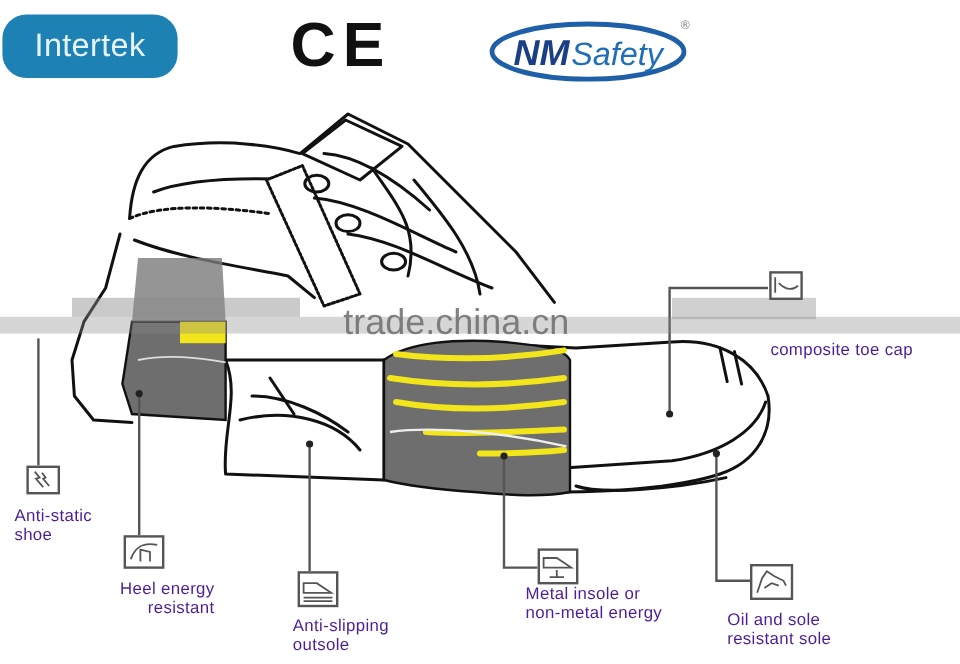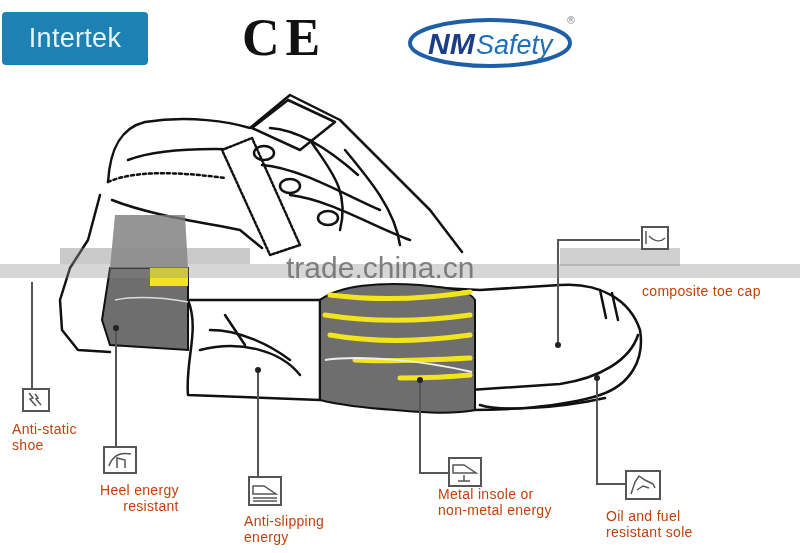--- a/index.html
+++ b/index.html
@@ -1,25 +1,25 @@
 <!DOCTYPE html>
 <html><head>
 <meta charset="utf-8">
 <style>
   html, body { margin: 0; padding: 0; background: #ffffff; }
   body { width: 800px; height: 553px; position: relative; overflow: hidden;
          font-family: "Liberation Sans", "DejaVu Sans", sans-serif; }
   .abs { position: absolute; }
   .intertek { left: 2px; top: 12px; width: 146px; height: 53px; background: #1d81b4;
-              border-radius: 4px; color: #e8f4fb; font-size: 27px; line-height: 53px;
+              border-radius: 20px; color: #e8f4fb; font-size: 27px; line-height: 53px;
               text-align: center; letter-spacing: 0.3px; }
   .ce { left: 242px; top: 8px; font-size: 52px; font-weight: bold; color: #111;
-        letter-spacing: 6px; line-height: 60px; font-family: Liberation Serif, serif; }
+        letter-spacing: 6px; line-height: 60px; font-family: Liberation Sans, sans-serif; }
   .nm { left: 406px; top: 12px; width: 174px; height: 58px; }
-  .label { color: #c2410c; font-size: 14px; line-height: 16px; letter-spacing: 0.3px; }
+  .label { color: #4c1d95; font-size: 14px; line-height: 16px; letter-spacing: 0.3px; }
   .icon-box { width: 28px; height: 24px; border: 2px solid #555; background: #fff; box-sizing: border-box; }
   .watermark { left: 0; top: 248px; width: 800px; height: 36px; }
 </style>
 </head>
 <body>
 
 <div class="abs intertek">Intertek</div>
 <div class="abs ce">CE</div>
 <div class="abs nm">
   <svg width="174" height="58" viewBox="0 0 174 58">
@@ -133,34 +133,34 @@
   <div>resistant</div>
 </div>
 
 <div class="abs icon-box" style="left:248px;top:476px;width:34px;height:30px;">
   <svg width="30" height="26" viewBox="0 0 30 26">
       <path d="M3 8 L14 8 L26 16 L3 16 Z M3 20 L27 20 M3 23 L27 23" stroke="#555" stroke-width="1.5" fill="none"></path>
     </svg>
 </div>
 <div class="abs label" style="left:244px;top:513px;">
   <div>Anti-slipping</div>
-  <div>energy</div>
+  <div>outsole</div>
 </div>
 
 <div class="abs icon-box" style="left:448px;top:457px;width:34px;height:30px;">
   <svg width="30" height="26" viewBox="0 0 30 26">
       <path d="M3 6 L14 6 L26 14 L3 14 Z M14 16 L14 22 M8 22 L20 22" stroke="#555" stroke-width="1.5" fill="none"></path>
     </svg>
 </div>
 <div class="abs label" style="left:438px;top:486px;">
   <div>Metal insole or</div>
   <div>non-metal energy</div>
 </div>
 
 <div class="abs icon-box" style="left:625px;top:470px;width:36px;height:30px;">
   <svg width="32" height="26" viewBox="0 0 32 26">
       <path d="M4 22 L8 10 L12 4 L18 8 L26 12 L28 16 M10 18 L16 14 L22 16" stroke="#555" stroke-width="1.5" fill="none"></path>
     </svg>
 </div>
 <div class="abs label" style="left:606px;top:508px;">
-  <div>Oil and fuel</div>
+  <div>Oil and sole</div>
   <div>resistant sole</div>
 </div>
 
 </body></html>

